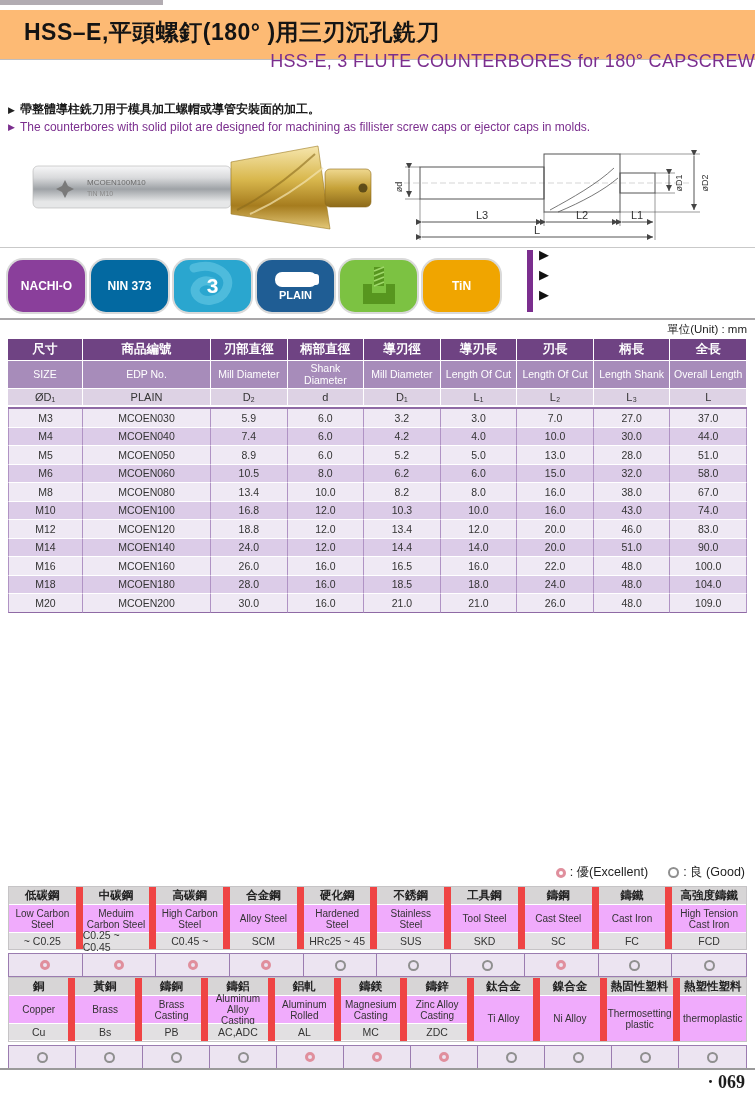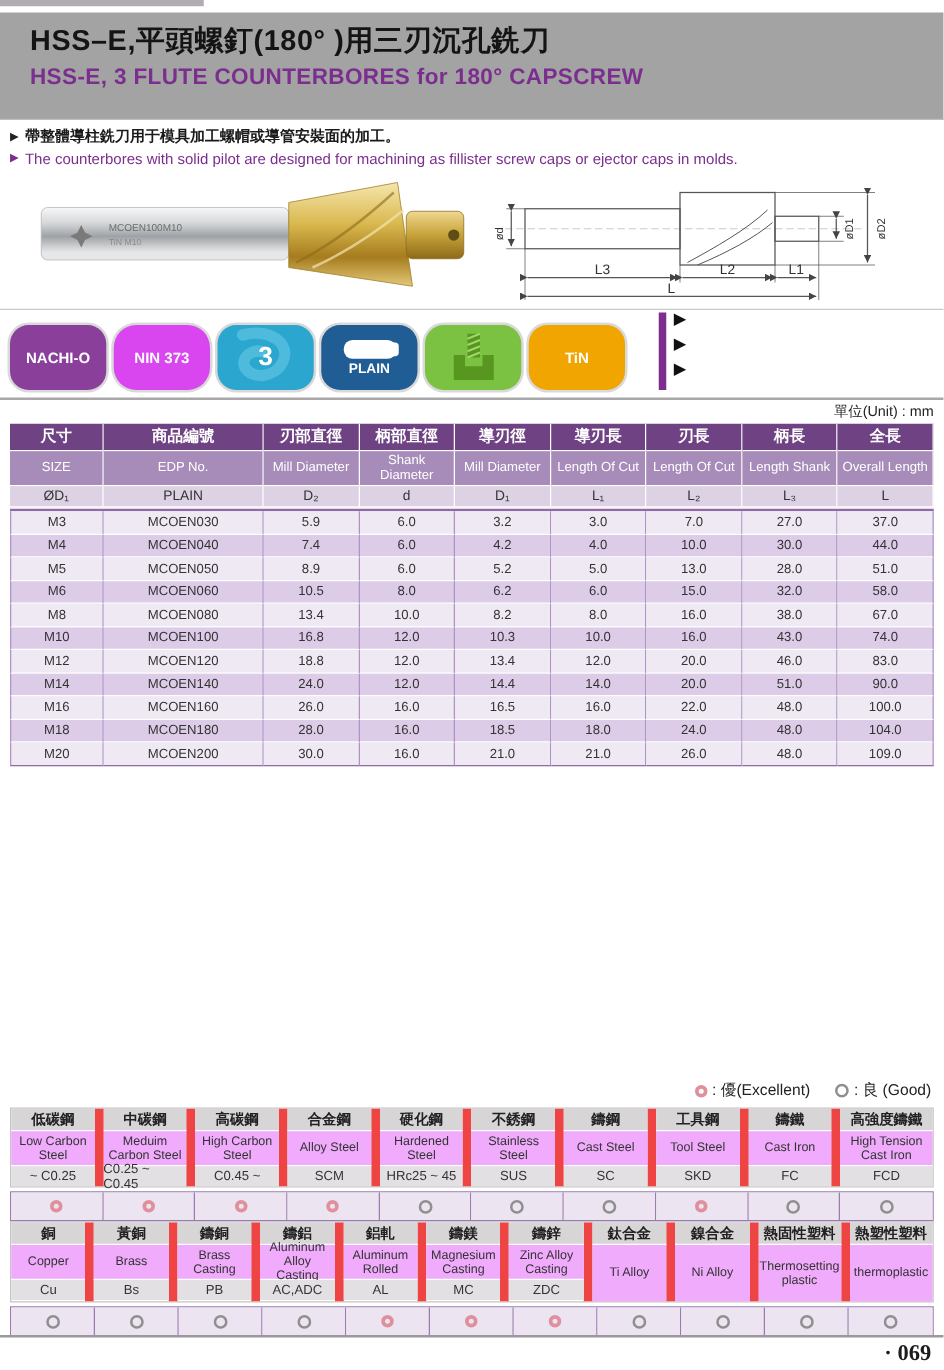--- a/index.html
+++ b/index.html
@@ -3,24 +3,24 @@
 <meta charset="utf-8">
 <style>
   * { margin:0; padding:0; box-sizing:border-box; }
   body { background:#fff; font-family:"Liberation Sans","DejaVu Sans",sans-serif; }
   .page { position:relative; width:755px; height:1096px; background:#fff; overflow:hidden; }
 
   
   .corner-strip { position:absolute; left:0; top:0; width:163px; height:5px; background:#b2acb2; }
 
   
-  .banner { position:absolute; left:0; top:10px; width:755px; height:86px; background:#a3a3a3;
+  .banner { position:absolute; left:0; top:10px; width:755px; height:50px; background:#fdba74;
             border-bottom:1px solid #bfbdbf; padding:7px 0 0 24px; }
   .banner h1 { font-size:23px; font-weight:bold; color:#141414; letter-spacing:.5px; }
-  .banner h2 { font-size:18px; font-weight:bold; color:#7b2e8e; margin-top:3px; letter-spacing:.3px; }
+  .banner h2 { font-size:18px; font-weight:normal; color:#7b2e8e; margin-top:3px; letter-spacing:.3px;text-align:right; }
 
   
   .bullets { position:absolute; left:8px; top:101px; }
   .bullet { display:flex; align-items:center; gap:5px; height:17px; font-size:12px; }
   .bullet .arr { font-size:9px; color:#222; }
   .bullet.zh span.txt { color:#1a1a1a; font-weight:bold; }
   .bullet.en span.txt { color:#7b2e8e; }
   .bullet.en .arr { color:#7b2e8e; }
 
   
@@ -191,21 +191,21 @@
       <text x="316" y="47" font-size="9" transform="rotate(-90 316 47)" text-anchor="middle">øD2</text>
     </g>
   </svg>
 
   <div class="hr1"></div>
 
   <div class="badge-row">
     <div class="badge" style="background: rgb(138, 63, 155);">
       <span>NACHI-O</span>
     </div>
-    <div class="badge" style="background: #d946ef; border-radius: 18px;">
+    <div class="badge" style="background: #0369a1;">
       <span>NIN 373</span>
     </div>
     <div class="badge" style="background: rgb(42, 166, 207);">
       <svg class="swirl" width="77" height="52" viewBox="0 0 77 52">
         <path d="M20,8 C40,2 60,14 52,30 C46,42 28,44 22,34 C18,26 28,18 38,22" fill="none" stroke="#5bc1e0" stroke-width="9" opacity="0.75" stroke-linecap="round"></path>
       </svg>
       <span class="big3">3</span>
     </div>
     <div class="badge" style="background: rgb(31, 93, 148);">
       <span class="shank-icon"></span>
@@ -434,30 +434,30 @@
           <div class="m-zh">硬化鋼</div>
           <div class="m-en">Hardened Steel</div>
           <div class="m-code">HRc25 ~ 45</div>
         </div>
         <div class="m-col">
           <div class="m-zh">不銹鋼</div>
           <div class="m-en">Stainless Steel</div>
           <div class="m-code">SUS</div>
         </div>
         <div class="m-col">
+          <div class="m-zh">工具鋼</div>
+          <div class="m-en">Tool Steel</div>
+          <div class="m-code">SKD</div>
+        </div>
+        <div class="m-col">
           <div class="m-zh">鑄鋼</div>
           <div class="m-en">Cast Steel</div>
           <div class="m-code">SC</div>
         </div>
         <div class="m-col">
-          <div class="m-zh">工具鋼</div>
-          <div class="m-en">Tool Steel</div>
-          <div class="m-code">SKD</div>
-        </div>
-        <div class="m-col">
           <div class="m-zh">鑄鐵</div>
           <div class="m-en">Cast Iron</div>
           <div class="m-code">FC</div>
         </div>
         <div class="m-col">
           <div class="m-zh">高強度鑄鐵</div>
           <div class="m-en">High Tension Cast Iron</div>
           <div class="m-code">FCD</div>
         </div>
       </div>

